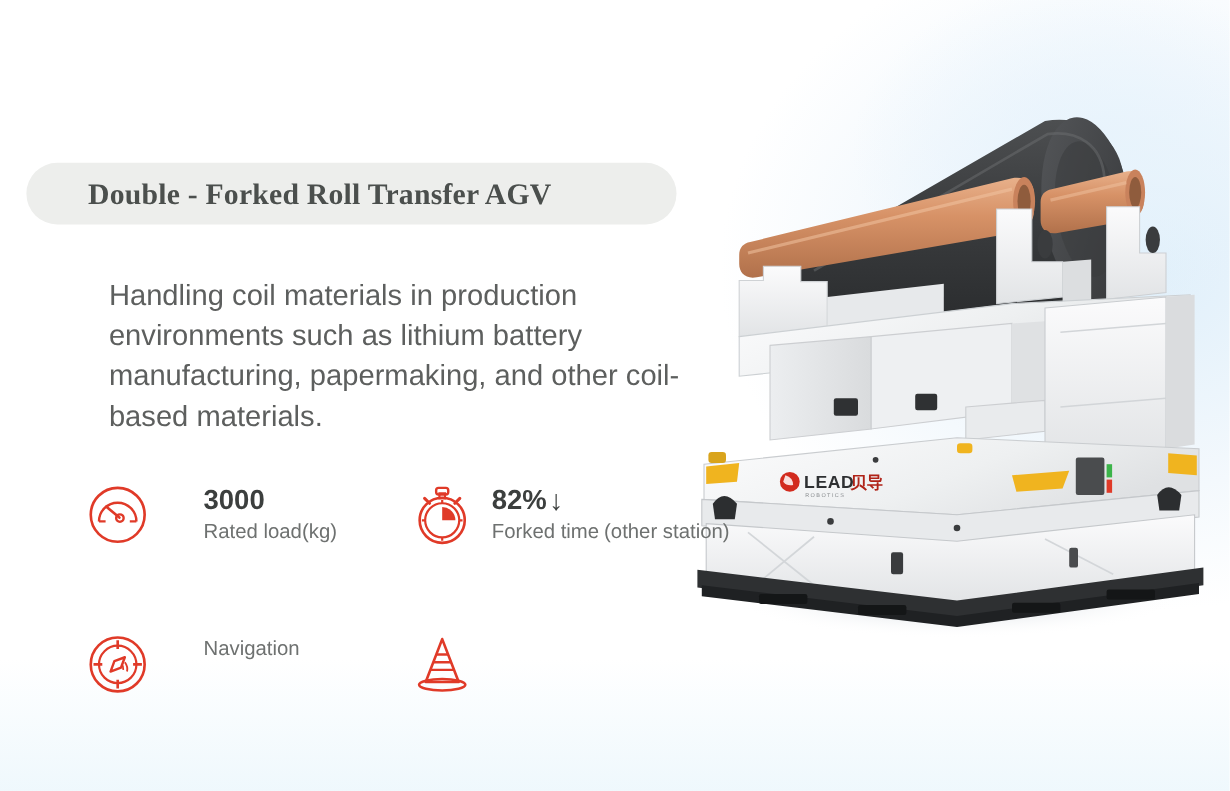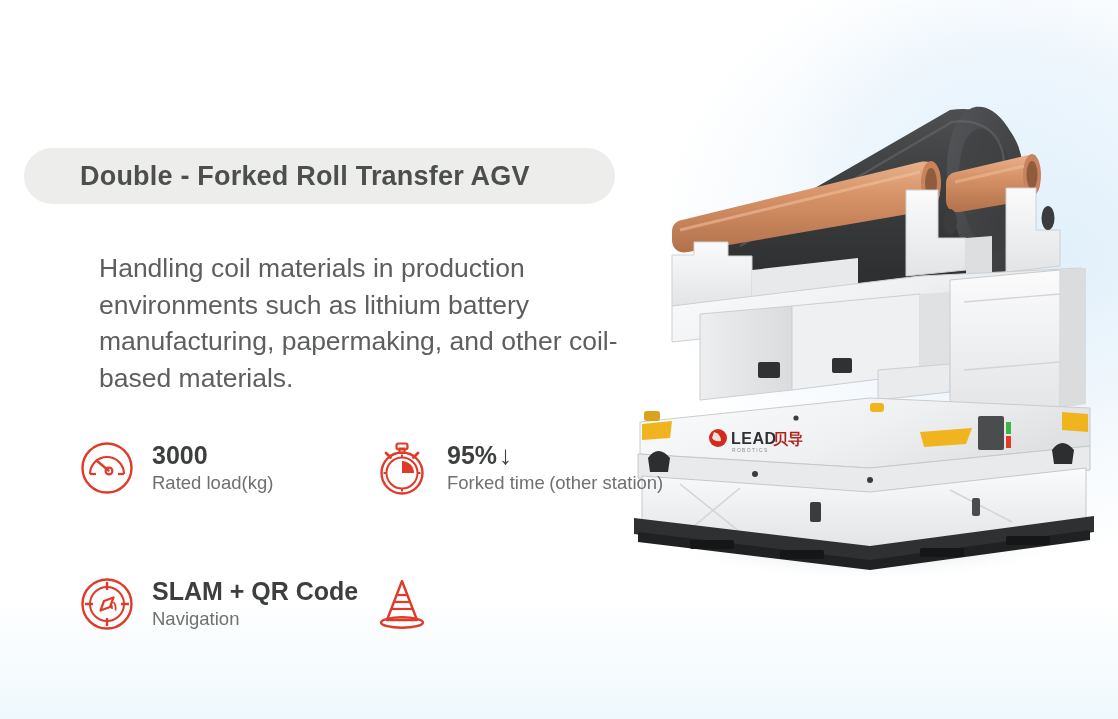--- a/index.html
+++ b/index.html
@@ -50,20 +50,21 @@
     border-radius:28px;
     display:flex; align-items:center;
   }
   .title-pill-text {
     margin-left:56px;
     font-size:27px;
     font-weight:bold;
     color:#4b4f4d;
     letter-spacing:.2px;
     white-space:nowrap;
+    font-family:Liberation Serif, serif;
   }
 
   .desc {
     position:absolute; left:79px; top:250px;
     width:560px;
     font-size:26.5px;
     line-height:36.5px;
     color:#5d5f5e;
     font-weight:400;
     margin-left:20px;
@@ -71,21 +72,21 @@
 
   
   .specs {
     position:absolute; left:79px; top:438px;
     width:620px;
   }
   .spec-row { display:flex; }
   .spec-row.row-2 { margin-top:78px; }
 
   .spec-item { display:flex; align-items:flex-start; }
-  .spec-item.col-1 { width:295px; }
+  .spec-item.col-1 { width:295px;gap:33px; }
   .spec-item.col-2 { width:300px; }
 
   .spec-icon {
     width:56px; height:56px;
     flex:0 0 56px;
     margin-top:2px;
   }
   .spec-icon svg { display:block; width:56px; height:56px; }
 
   .spec-text { margin-left:17px; padding-top:2px; }
@@ -300,21 +301,21 @@
               <circle cx="28" cy="33" r="15.5" fill="none" stroke="#e03a28" stroke-width="2"></circle>
               <path d="M28 33 L28 21 A12 12 0 0 1 40 33 Z" fill="#e03a28"></path>
               <line x1="28" y1="14.5" x2="28" y2="17.5" stroke="#e03a28" stroke-width="2"></line>
               <line x1="28" y1="48.5" x2="28" y2="51.5" stroke="#e03a28" stroke-width="2"></line>
               <line x1="9.5" y1="33" x2="12.5" y2="33" stroke="#e03a28" stroke-width="2"></line>
               <line x1="43.5" y1="33" x2="46.5" y2="33" stroke="#e03a28" stroke-width="2"></line>
             </svg>
           </span>
           <span class="spec-text">
             <span class="spec-value">
-              <span>95%</span>
+              <span>82%</span>
               <span class="spec-arrow">↓</span>
             </span>
             <span class="spec-label">Forked time</span>
             <span class="spec-label">(other station)</span>
           </span>
         </div>
 
       </div>
 
       <div class="spec-row row-2">
@@ -327,23 +328,20 @@
               <line x1="28" y1="6" x2="28" y2="14" stroke="#e03a28" stroke-width="2.4"></line>
               <line x1="28" y1="42" x2="28" y2="50" stroke="#e03a28" stroke-width="2.4"></line>
               <line x1="6" y1="28" x2="14" y2="28" stroke="#e03a28" stroke-width="2.4"></line>
               <line x1="42" y1="28" x2="50" y2="28" stroke="#e03a28" stroke-width="2.4"></line>
               <path d="M34.5 21.5 L31 31 L21.5 34.5 L25 25 Z" fill="none" stroke="#e03a28" stroke-width="2.2" stroke-linejoin="round"></path>
               <path d="M31.5 27.5 A7 7 0 0 1 33 33" fill="none" stroke="#e03a28" stroke-width="1.7"></path>
               <path d="M34.5 26 A10.5 10.5 0 0 1 36.5 34.5" fill="none" stroke="#e03a28" stroke-width="1.7"></path>
             </svg>
           </span>
           <span class="spec-text">
-            <span class="spec-value">
-              <span>SLAM + QR Code</span>
-            </span>
             <span class="spec-label">Navigation</span>
           </span>
         </div>
 
         <div class="spec-item col-2">
           <span class="spec-icon">
             <svg viewBox="0 0 56 56" xmlns="http://www.w3.org/2000/svg">
               <path d="M28 5 L43 44 L13 44 Z" fill="none" stroke="#e03a28" stroke-width="2.4" stroke-linejoin="round"></path>
               <line x1="22.5" y1="19" x2="33.5" y2="19" stroke="#e03a28" stroke-width="2.2"></line>
               <line x1="20" y1="26" x2="36" y2="26" stroke="#e03a28" stroke-width="2.2"></line>

